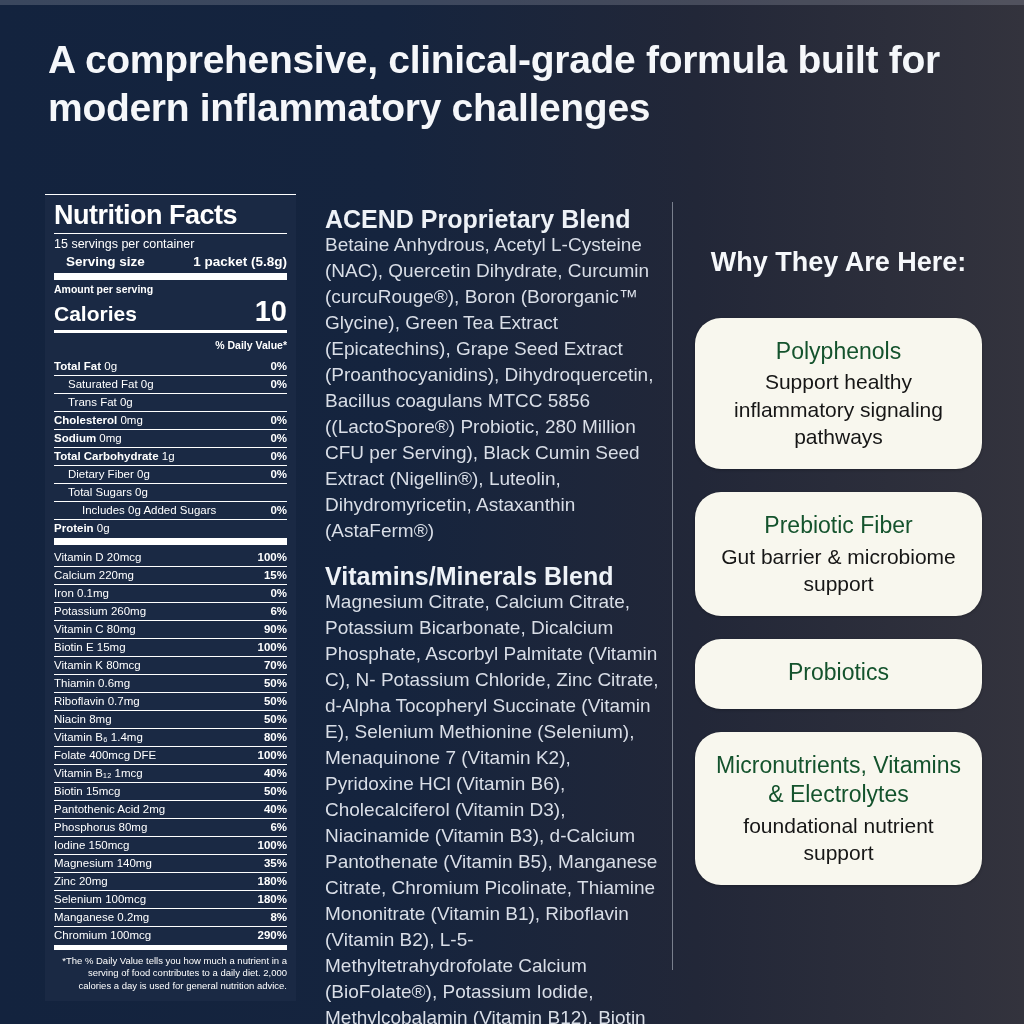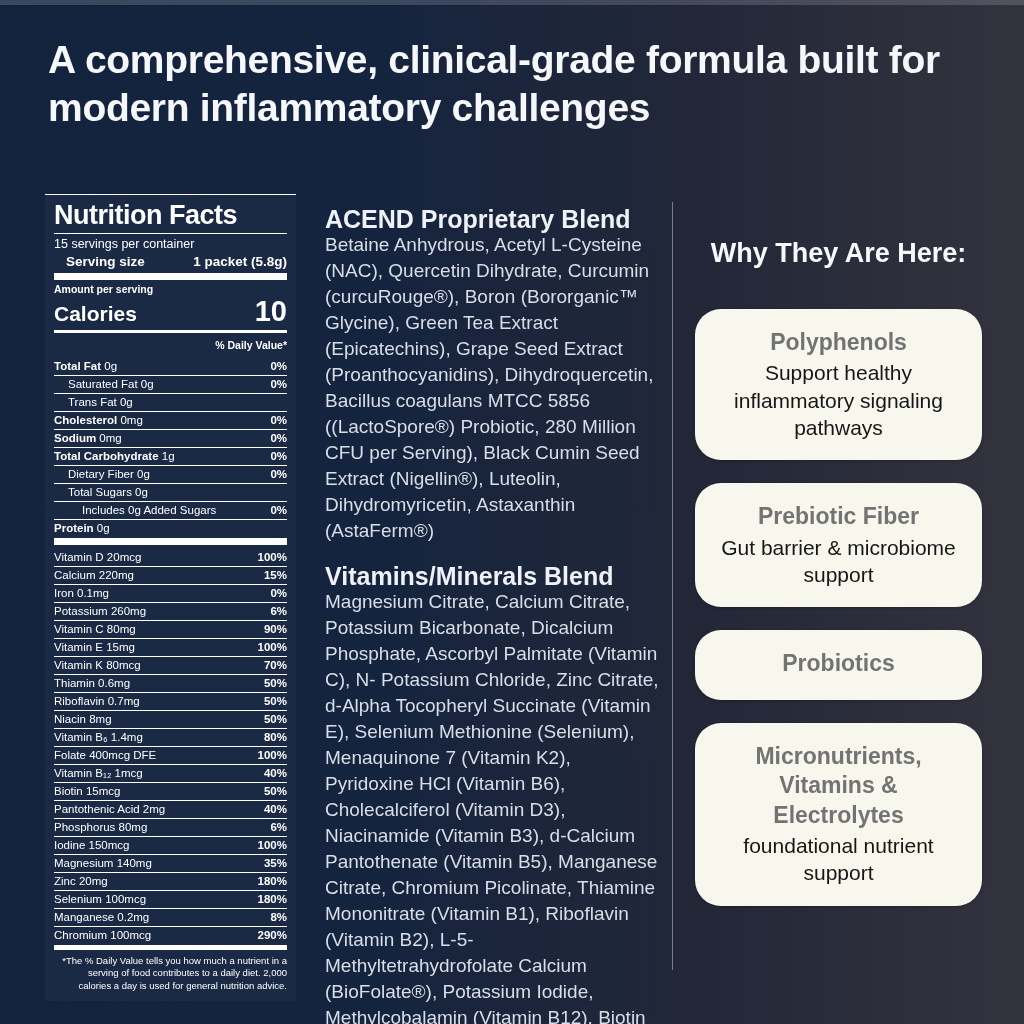--- a/index.html
+++ b/index.html
@@ -55,26 +55,26 @@
     position:absolute; left:325px; top:199px; width:334px;
     color:#d9dee7; font-size:19px; line-height:26px;
   }
   .ingredients h3 { color:#eef2f7; font-size:25px; font-weight:700; line-height:26px;margin-top:7px; }
   .ingredients p { margin-bottom:19px; }
   .ingredients p:last-child { margin-bottom:0; }
   
   .divider { position:absolute; left:672px; top:202px; width:1px; height:768px;
     background:rgba(195,200,212,.55); }
   
-  .benefits { position:absolute; left:695px; top:238px; width:287px; text-align:center; }
+  .benefits { position:absolute; left:695px; top:247px; width:287px; text-align:center; }
   .benefits h2 { color:#f6f8fb; font-size:27px; font-weight:700; margin-bottom:40px;
     white-space:nowrap; }
   .card { background:#f8f7ee; border-radius:26px; padding:19px 16px; margin-bottom:23px;
     box-shadow:0 1px 3px rgba(0,0,0,.25); }
-  .card h3 { color:#737373; font-size:23px; font-weight:700; line-height:1.28;
+  .card h3 { color:#14532d; font-size:23px; font-weight:400; line-height:1.28;
     margin-bottom:2px; }
   .card p { color:#161616; font-size:21px; line-height:1.3; }
 </style>
 </head>
 <body>
 
 <div class="page">
 
   <h1 class="headline">A comprehensive, clinical-grade formula built for modern inflammatory challenges</h1>
 
@@ -150,21 +150,21 @@
         </div>
         <div class="nf-row">
           <span class="nm">Potassium 260mg</span>
           <span class="val">6%</span>
         </div>
         <div class="nf-row">
           <span class="nm">Vitamin C 80mg</span>
           <span class="val">90%</span>
         </div>
         <div class="nf-row">
-          <span class="nm">Vitamin E 15mg</span>
+          <span class="nm">Biotin E 15mg</span>
           <span class="val">100%</span>
         </div>
         <div class="nf-row">
           <span class="nm">Vitamin K 80mcg</span>
           <span class="val">70%</span>
         </div>
         <div class="nf-row">
           <span class="nm">Thiamin 0.6mg</span>
           <span class="val">50%</span>
         </div>

